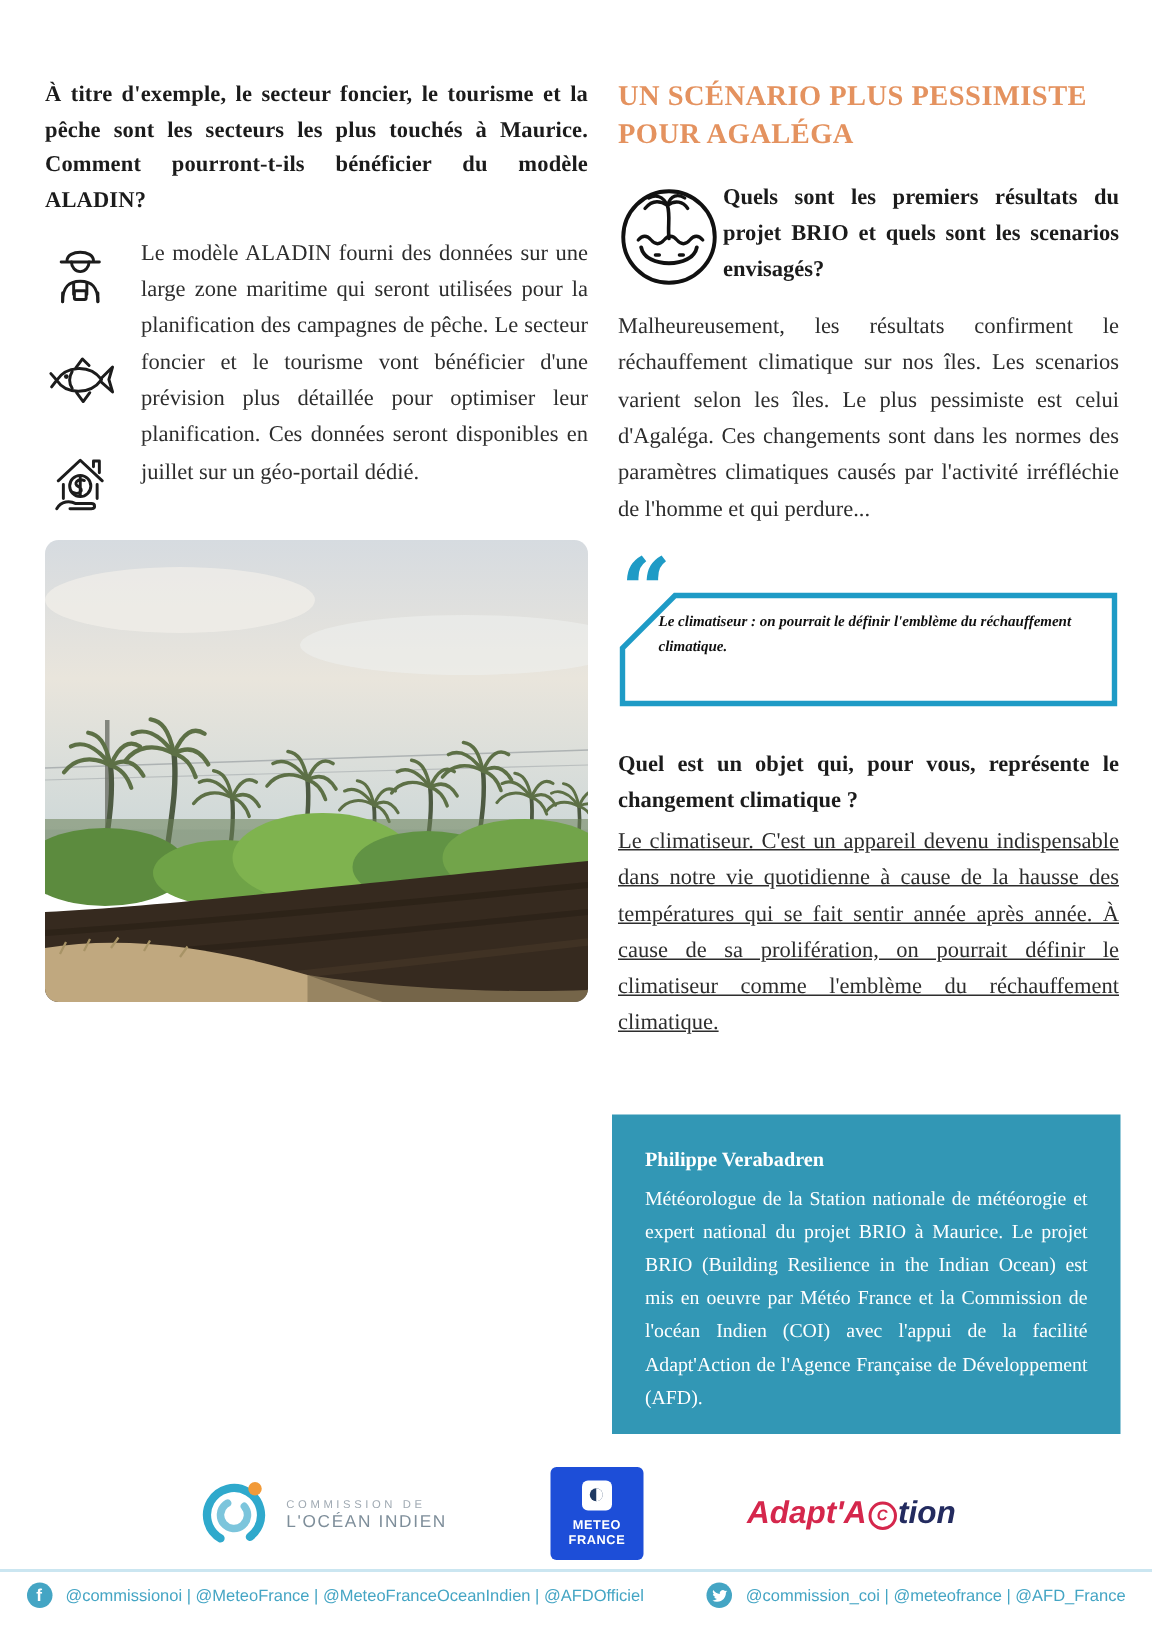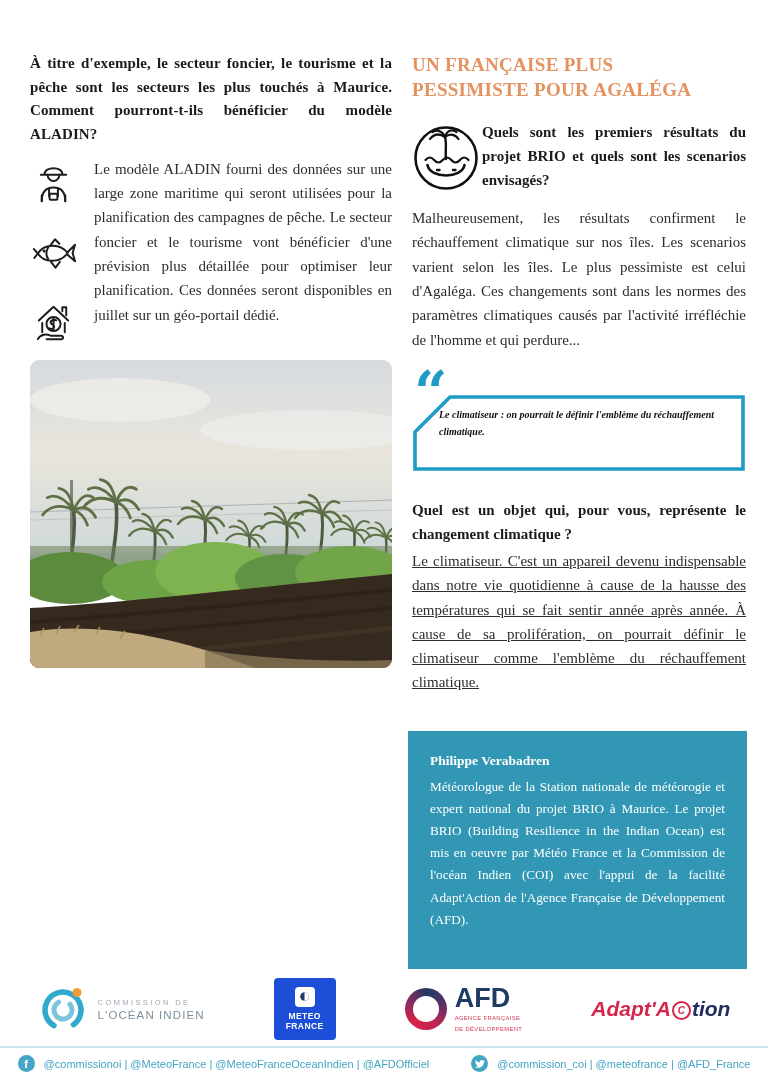--- a/index.html
+++ b/index.html
@@ -35,22 +35,22 @@
     position:absolute; top:-30px; left:2px; font-size:58px; line-height:1;
     font-family:"DejaVu Serif", serif; font-weight:700; color:#1E9BC6; letter-spacing:-5px;
   }
   .quote-text {
     position:absolute; left:27px; top:12px; right:13px;
     font-weight:700; font-style:italic; font-size:10px; line-height:1.75; color:#101010;
   }
   .q2 { margin-top:26px; }
   .a2 { margin-top:3px;text-decoration:underline; }
   .bio {
-    margin-top:36px; margin-left:-4px; width:339px; box-sizing:border-box;
-    background:#3297B5; color:#ffffff; padding:22px 22px 38px;
+    margin-top:48px; margin-left:-4px; width:339px; box-sizing:border-box;
+    background:#3297B5; color:#ffffff; padding:22px 22px 13px;
   }
   .bio-name { font-weight:700; font-size:13.5px; margin-bottom:7px; }
   .bio-text { font-size:13.2px; line-height:1.68; text-align:justify; }
 
   
   .logos { position:absolute; top:978px; left:0; width:768px; display:flex; justify-content:center; align-items:center; gap:69px; }
   .coi { display:flex; align-items:center; gap:10px; }
   .coi-lines { display:flex; flex-direction:column; gap:2px; font-family:"Liberation Sans", sans-serif; }
   .coi-l1 { font-size:7.5px; letter-spacing:2.4px; color:#9fa9b2; }
   .coi-l2 { font-size:11.5px; letter-spacing:1.1px; color:#7e8e9a; }
@@ -166,21 +166,21 @@
     <path d="M0 262 C90 256 200 246 362 230" stroke="#241b12" stroke-width="4" opacity="0.5" fill="none"></path>
     <path d="M0 280 C100 274 220 262 362 248" stroke="#241b12" stroke-width="4" opacity="0.45" fill="none"></path>
     <path d="M60 300 C160 292 270 278 362 268" stroke="#4a392a" stroke-width="5" opacity="0.5" fill="none"></path>
     <path d="M0 308 L0 272 C55 263 115 272 175 290 L225 308 Z" fill="#c0a87f"></path>
     <path d="M175 290 C240 300 310 302 362 300 L362 308 L175 308 Z" fill="#8b7a58" opacity="0.75"></path>
     <path d="M10 276 l4 -8 M26 274 l4 -8 M44 272 l5 -7 M66 274 l4 -7 M90 278 l5 -7" stroke="#a79366" stroke-width="1.5" fill="none"></path>
   </svg>
 </div>
 
 <div class="col-right">
-  <div class="heading">UN FRANÇAISE PLUS PESSIMISTE POUR AGALÉGA</div>
+  <div class="heading">UN SCÉNARIO PLUS PESSIMISTE POUR AGALÉGA</div>
 
   <div class="q1row">
     <div class="island-wrap">
       <svg viewBox="0 0 68 68" fill="none" stroke="#111" stroke-width="2.6" stroke-linecap="round" stroke-linejoin="round">
         <circle cx="34" cy="34" r="30.5"></circle>
         <path d="M34 35 C33 27 35 20 33 13" stroke-width="2.4"></path>
         <g stroke-width="2.2">
           <path d="M33 13 C27 9 22 10 18 15"></path>
           <path d="M33 13 C30 6.5 25 5.5 20.5 8"></path>
           <path d="M33 13 C35 6 40 5 44.5 8"></path>
@@ -231,28 +231,20 @@
     <div class="mf-sym">
       <svg width="13" height="13" viewBox="0 0 18 18">
           <circle cx="9" cy="9" r="6" fill="#1F3A63"></circle>
           <path d="M9 3 a6 6 0 0 1 0 12 Z" fill="#ffffff"></path>
         </svg>
     </div>
     <div class="mf-text">METEO</div>
     <div class="mf-text">FRANCE</div>
   </div>
 
-  <div class="afd">
-    <div class="afd-ring"></div>
-    <div class="afd-textcol">
-      <div class="afd-acronym">AFD</div>
-      <div class="afd-sub">AGENCE FRANÇAISE</div>
-      <div class="afd-sub">DE DÉVELOPPEMENT</div>
-    </div>
-  </div>
 
   <div class="adapt">
     <span class="adapt-red">Adapt'A</span>
     <span class="adapt-c">C</span>
     <span class="adapt-navy">tion</span>
   </div>
 </div>
 
 <div class="divider"></div>
 

